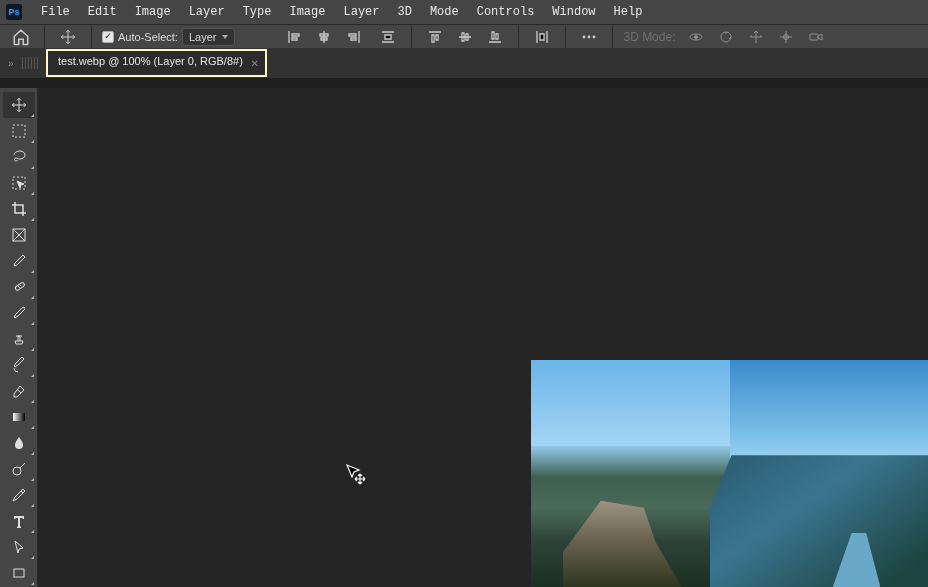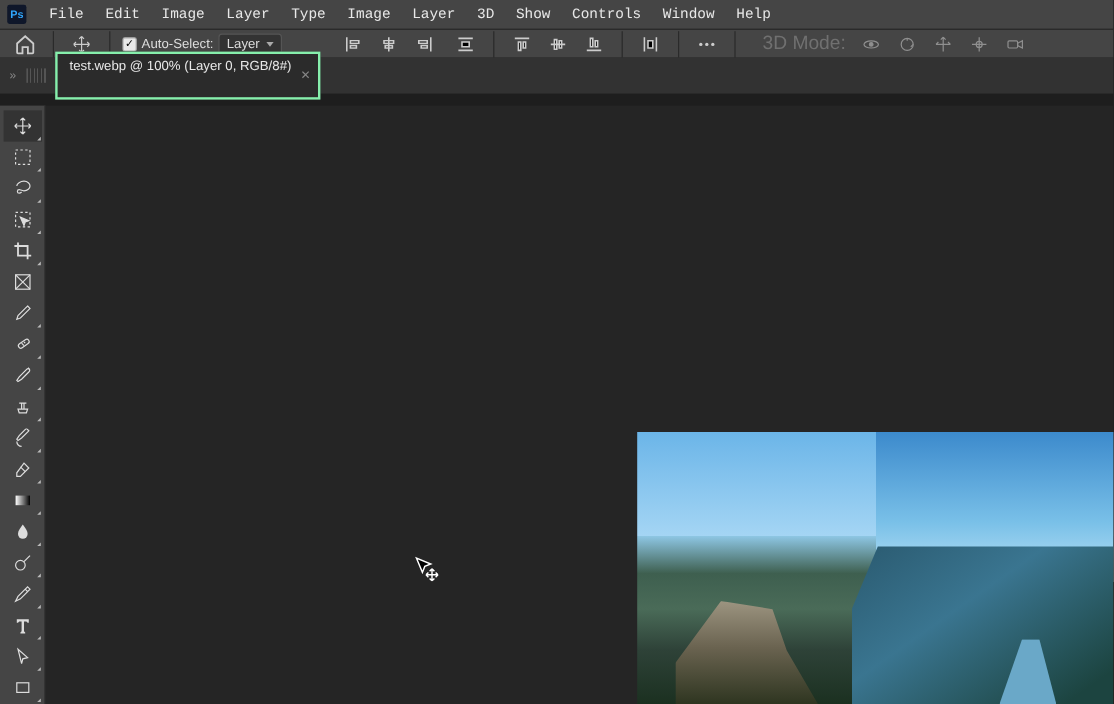--- a/index.html
+++ b/index.html
@@ -16,27 +16,27 @@
 .opt-ic svg { width:16px; height:16px; }
 .home-ic svg { width:18px; height:18px; }
 .sep { width:1px; height:22px; background:#2a2a2a; margin:0 2px; }
 .chk { width:12px; height:12px; border:1px solid #aaa; border-radius:2px; display:inline-flex; align-items:center; justify-content:center; margin-right:4px; background:#333; }
 .chk.on { background:#e8e8e8; }
 .chk.on::after { content:"✓"; color:#000; font-size:9px; line-height:1; }
 .optlbl { font-size:11px; color:#ddd; display:flex; align-items:center; }
 .layer-dd { background:#333; border:1px solid #555; border-radius:3px; padding:2px 6px; font-size:11px; display:flex; align-items:center; gap:6px; margin-left:4px; }
 .layer-dd::after { content:""; width:0; height:0; border-left:3px solid transparent; border-right:3px solid transparent; border-top:4px solid #aaa; }
 .align-grp { display:flex; gap:4px; }
-.mode3d { color:#707070; font-size:16px;margin-left:12px; }
+.mode3d { color:#707070; font-size:12px; }
 
 
 .tabrow { height:30px; background:#323232; display:flex; align-items:center; padding-left:8px; }
 .collapse-handle { width:14px; color:#888; font-size:10px; }
 .guide { width:18px; height:12px; background:repeating-linear-gradient(90deg,#555 0 1px,transparent 1px 3px); margin-right:6px; }
-.doc-tab { border:2px solid #86efac; padding:4px 22px 20px 10px; font-size:11px; color:#e8e8e8; position:relative; background:#2b2b2b; }
+.doc-tab { border:2px solid #fef9c3; padding:4px 22px 8px 10px; font-size:11px; color:#e8e8e8; position:relative; background:#2b2b2b; }
 .doc-tab .close { position:absolute; right:6px; top:50%; transform:translateY(-50%); color:#888; font-size:10px; }
 
 
 .main { position:absolute; top:88px; left:0; right:0; bottom:0; display:flex; }
 .toolbar { width:38px; background:#454545; display:flex; flex-direction:column; align-items:center; padding-top:4px; gap:0; border-right:1px solid #2a2a2a; }
 .tool { width:32px; height:26px; display:flex; align-items:center; justify-content:center; color:#ddd; position:relative; }
 .tool svg { width:16px; height:16px; }
 .tool.sel { background:#333; }
 .tool .tri { position:absolute; right:1px; bottom:1px; width:0; height:0; border-left:3px solid transparent; border-bottom:3px solid #bbb; }
 
@@ -56,21 +56,21 @@
 <div class="menubar">
   <div class="ps-logo">Ps</div>
   <div class="menu-item">File</div>
   <div class="menu-item">Edit</div>
   <div class="menu-item">Image</div>
   <div class="menu-item">Layer</div>
   <div class="menu-item">Type</div>
   <div class="menu-item">Image</div>
   <div class="menu-item">Layer</div>
   <div class="menu-item">3D</div>
-  <div class="menu-item">Show</div>
+  <div class="menu-item">Mode</div>
   <div class="menu-item">Controls</div>
   <div class="menu-item">Window</div>
   <div class="menu-item">Help</div>
 </div>
 
 <div class="optbar">
   <div class="opt-ic home-ic">
     <svg viewBox="0 0 24 24" fill="none" stroke="currentColor" stroke-width="2">
         <path d="M3 11l9-8 9 8v10a1 1 0 01-1 1h-5v-7h-6v7H4a1 1 0 01-1-1z"></path>
       </svg>

